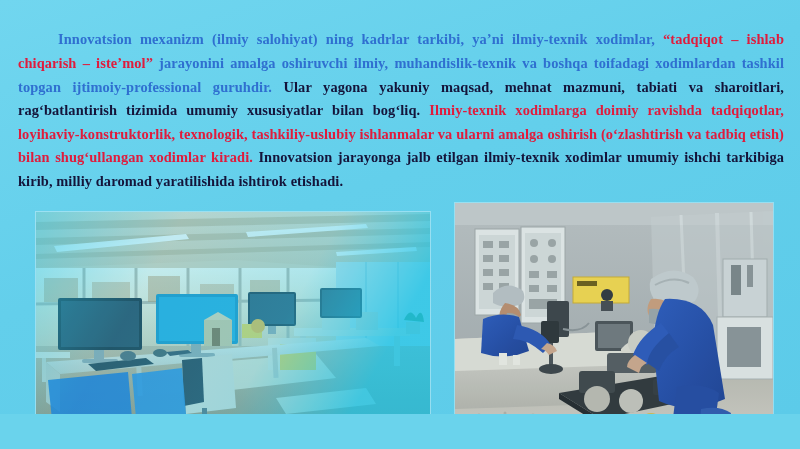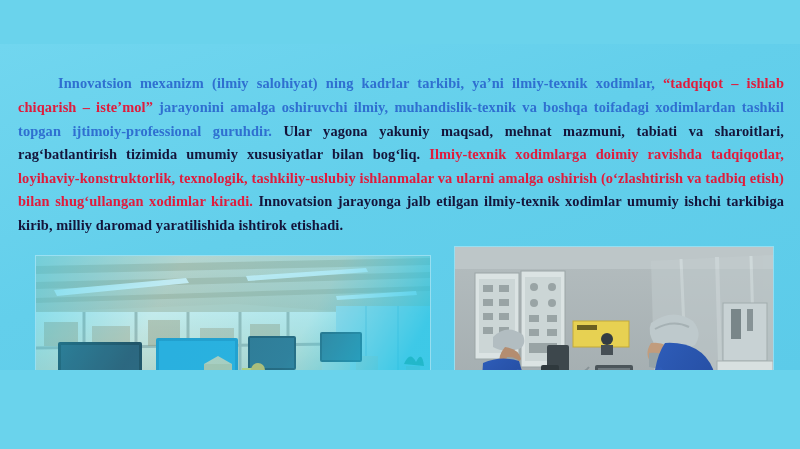--- a/index.html
+++ b/index.html
@@ -9,24 +9,23 @@
   body {
     width: 800px;
     height: 449px;
     overflow: hidden;
     font-family: "Liberation Serif", serif;
     background: #6ad3ec;
   }
   #slide {
     position: relative;
     width: 800px;
-    height: 326px;
+    height: 414px;
     background: linear-gradient(160deg, #71d6ef 0%, #63cfeb 45%, #5ccbe9 100%);
     overflow: hidden;
-    margin-top: 44px;
   }
 
   
   #body-text {
     position: absolute;
     left: 18px;
     top: 14px;
     width: 766px;
     text-align: justify;
     text-justify: inter-word;

